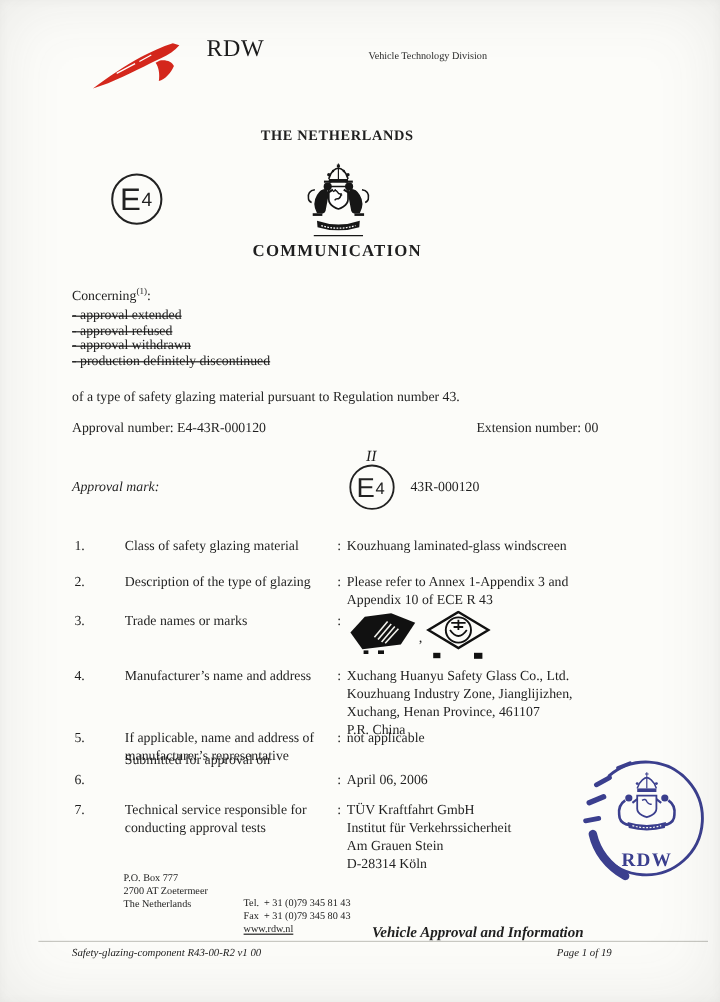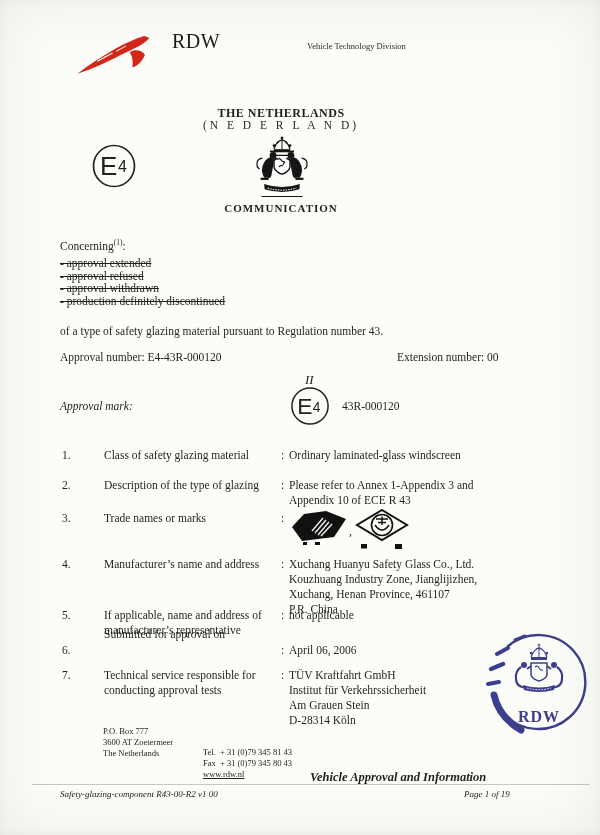--- a/index.html
+++ b/index.html
@@ -14,21 +14,21 @@
     box-shadow:inset 0 0 55px rgba(80,80,75,.10), inset 0 0 8px rgba(80,80,75,.05);
   }
   .abs{position:absolute;}
   .doc{font-size:11.5px;line-height:15px;}
   .preline{white-space:pre-line;}
   .bold{font-weight:normal;}
   .ital{font-style:italic;}
   .center-col{left:131px;width:300px;text-align:center;}
   .country{font-size:12px;font-weight:bold;letter-spacing:.5px;}
   .country-alt{font-size:11.5px;letter-spacing:3px;}
-  .doc-title{font-size:11px;font-weight:bold;letter-spacing:1px;}
+  .doc-title{font-size:14px;font-weight:bold;letter-spacing:1px;}
   .rdw-word{font-size:20px;letter-spacing:.5px;color:#1c1c1c;}
   .division{font-size:8.5px;color:#2a2a2a;}
   .concerning-opts div{font-size:11.5px;line-height:12.6px;}
   .struck{text-decoration:line-through;text-decoration-thickness:1px;}
   .sup{font-size:7.5px;vertical-align:5px;}
   .footer-small{font-size:8.5px;line-height:11px;color:#222;}
   .footer-small .lbl{display:inline-block;width:17px;}
   .underline{text-decoration:underline;}
   .dept{font-size:12.5px;font-weight:bold;font-style:italic;margin-top:24px;}
   .ref{font-size:9px;font-style:italic;color:#222;}
@@ -43,21 +43,20 @@
   <svg class="abs" style="left:68px;top:27px" width="90" height="54" viewBox="0 0 95 60">
     <path fill="#d4271c" d="M8,52 C22,41 38,31 52,23 C62,18 72,13 82,10 L88,12 C84,17 78,21 71,24 C60,29 40,40 22,47 Z"></path>
     <path fill="#d4271c" d="M70,26 C76,25 81,27 83,31 C80,38 75,43 69,45 C70,39 69,32 66,28 Z"></path>
     <path stroke="#ffffff" stroke-width="1.3" fill="none" d="M30,38 L47,29"></path>
     <path stroke="#ffffff" stroke-width="1.1" fill="none" d="M51,27 L62,21"></path>
   </svg>
   <div class="abs rdw-word" style="left:172px;top:30px">RDW</div>
   <div class="abs division" style="left:307px;top:41px">Vehicle Technology Division</div>
 
   <div class="abs center-col country" style="top:106px">THE NETHERLANDS</div>
-  <div class="abs center-col country-alt" style="top:119px">(N E D E R L A N D)</div>
 
   <svg class="abs" style="left:236px;top:134px" width="92" height="66" viewBox="0 0 100 74">
     <g stroke="#161616" fill="none">
       <path d="M41,17 C43,9 48,7 50,7 C52,7 57,9 59,17" stroke-width="1.4"></path>
       <path d="M50,7 V17" stroke-width="1.1"></path>
       <path d="M50,2.5 V6.5 M48.5,4 H51.5" stroke-width="0.9"></path>
     </g>
     <circle cx="50" cy="5" r="1.4" fill="#161616"></circle>
     <circle cx="41" cy="13" r="1.5" fill="#161616"></circle>
     <circle cx="59" cy="13" r="1.5" fill="#161616"></circle>
@@ -119,21 +118,21 @@
   <svg class="abs" style="left:290px;top:386px" width="40" height="40" viewBox="0 0 42 42">
     <circle cx="21" cy="21" r="19" fill="none" stroke="#222222" stroke-width="1.6"></circle>
     <text x="7.5" y="29.5" font-size="24" fill="#222222">E</text>
     <text x="24" y="27" font-size="14.5" fill="#222222">4</text>
   </svg>
   <div class="abs doc bold" style="left:342px;top:399px">43R-000120</div>
 
   <div class="abs doc" style="left:62px;top:448px">1.</div>
   <div class="abs doc preline" style="left:104px;top:448px;width:175px">Class of safety glazing material</div>
   <div class="abs doc" style="left:281px;top:448px">:</div>
-  <div class="abs doc preline" style="left:289px;top:448px;width:210px">Ordinary laminated-glass windscreen</div>
+  <div class="abs doc preline" style="left:289px;top:448px;width:210px">Kouzhuang laminated-glass windscreen</div>
 
   <div class="abs doc" style="left:62px;top:478px">2.</div>
   <div class="abs doc preline" style="left:104px;top:478px;width:175px">Description of the type of glazing</div>
   <div class="abs doc" style="left:281px;top:478px">:</div>
   <div class="abs doc preline" style="left:289px;top:478px;width:210px">Please refer to Annex 1-Appendix 3 and
 Appendix 10 of ECE R 43</div>
 
   <div class="abs doc" style="left:62px;top:511px">3.</div>
   <div class="abs doc preline" style="left:104px;top:511px;width:175px">Trade names or marks</div>
   <div class="abs doc" style="left:281px;top:511px">:</div>
@@ -220,21 +219,21 @@
       <circle cx="73" cy="38" r="3" fill="#2b2f85"></circle>
       <path d="M70,42 l-4,-3" stroke="#2b2f85" stroke-width="1.8"></path>
     </g>
     <path d="M42,58 q16,5 32,0 l-1,5 q-15,4 -30,0 z" fill="#2b2f85"></path>
     <path d="M46,61 q12,3.5 24,0" stroke="#f4f4ee" stroke-width="1" stroke-dasharray="1.6,1.3" fill="none"></path>
     <text x="58" y="95" text-anchor="middle" font-size="16" font-weight="bold" letter-spacing="1" fill="#2b2f85" style="font-family:'Liberation Serif','DejaVu Serif',serif">RDW</text>
   </svg>
 
   <div class="abs footer-small" style="left:103px;top:726px">
     <div>P.O. Box 777</div>
-    <div>3600 AT Zoetermeer</div>
+    <div>2700 AT Zoetermeer</div>
     <div>The Netherlands</div>
   </div>
   <div class="abs footer-small" style="left:203px;top:747px">
     <div><span class="lbl">Tel.</span><span>+ 31 (0)79 345 81 43</span></div>
     <div><span class="lbl">Fax</span><span>+ 31 (0)79 345 80 43</span></div>
     <div class="underline bold">www.rdw.nl</div>
   </div>
   <div class="abs dept" style="left:310px;top:746px">Vehicle Approval and Information</div>
 
   <div class="abs divider" style="left:32px;top:784px;width:558px"></div>

